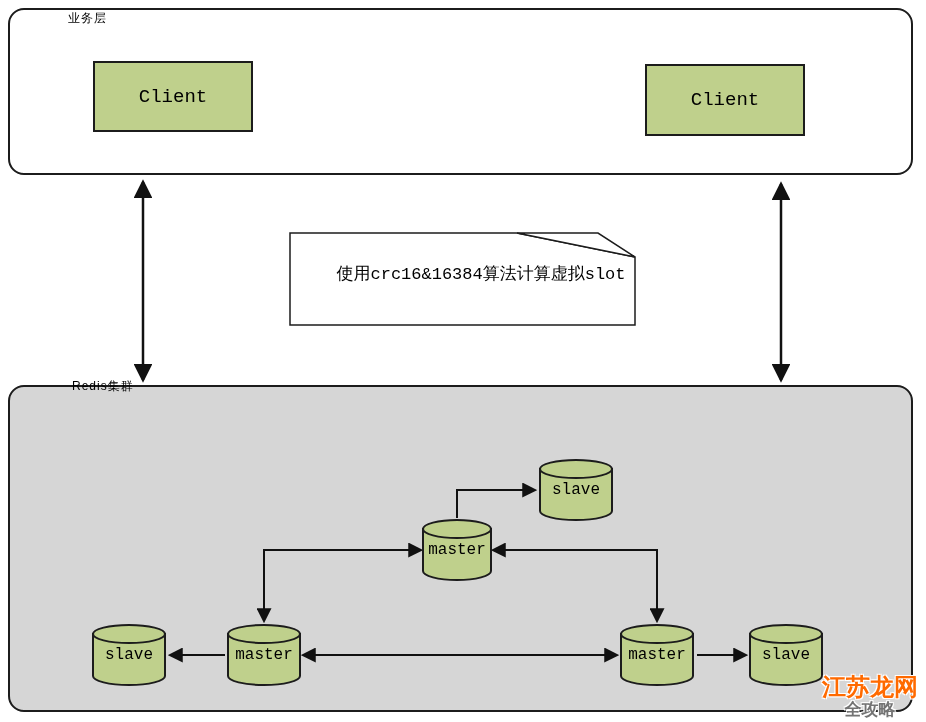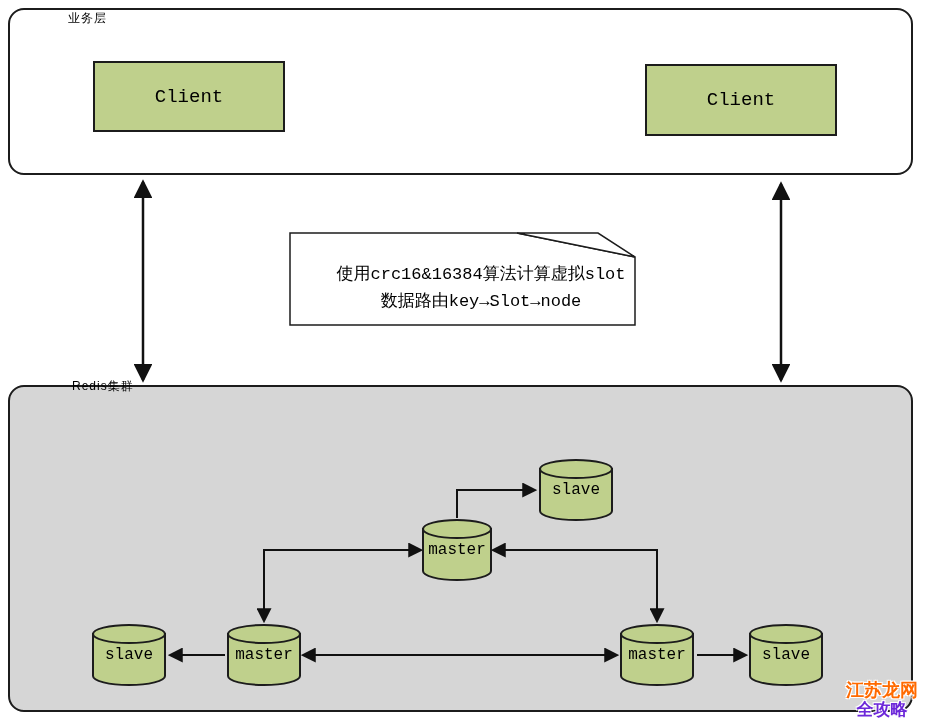--- a/index.html
+++ b/index.html
@@ -2,32 +2,32 @@
 <html><head>
 <meta charset="utf-8">
 <style>
   html,body{margin:0;padding:0;background:#fff;}
   .stage{position:relative;width:926px;height:722px;background:#fff;overflow:hidden;
          font-family:"Liberation Sans","DejaVu Sans",sans-serif;color:#000;}
   .layer-box{position:absolute;border:2px solid #1c1c1c;border-radius:16px;box-sizing:border-box;}
   #biz-box{left:8px;top:8px;width:905px;height:167px;background:#ffffff;}
   #cluster-box{left:8px;top:385px;width:905px;height:327px;background:#d6d6d6;}
   .layer-label{position:absolute;font-size:12px;letter-spacing:1px;font-weight:500;}
-  .client-box{position:absolute;width:192px;background:#bfd08c;border:2px solid #1c1c1c;
+  .client-box{position:absolute;width:160px;background:#bfd08c;border:2px solid #1c1c1c;
       box-sizing:border-box;display:flex;align-items:center;justify-content:center;}
   .mono{font-family:"Liberation Mono","DejaVu Sans Mono",monospace;}
   .client-label{font-size:19px;}
   svg.overlay{position:absolute;left:0;top:0;}
   .node-label{position:absolute;width:72px;text-align:center;font-size:16px;}
   .note-text{position:absolute;left:291px;top:261px;width:380px;text-align:center;
       font-size:17px;line-height:27px;}
   .watermark{position:absolute;right:8px;bottom:2px;text-align:center;font-weight:bold;line-height:1.15;}
-  .wm1{font-size:18px;color:#ff6a00;
+  .wm1{font-size:24px;color:#ff6a00;
       text-shadow:-1px -1px 0 #fff,1px -1px 0 #fff,-1px 1px 0 #fff,1px 1px 0 #fff;}
-  .wm2{font-size:17px;color:#6d28d9;
+  .wm2{font-size:17px;color:#737373;
       text-shadow:-1px -1px 0 #fff,1px -1px 0 #fff,-1px 1px 0 #fff,1px 1px 0 #fff;}
 </style>
 </head>
 <body>
 
 <div class="stage">
 
   <div id="biz-box" class="layer-box"></div>
   <div id="cluster-box" class="layer-box"></div>
 
@@ -82,21 +82,20 @@
       <path d="M750,634 L750,676 A36,9 0 0 0 822,676 L822,634 Z" fill="#bfd08c" stroke="#1c1c1c" stroke-width="2"></path>
       <ellipse cx="786" cy="634" rx="36" ry="9" fill="#bfd08c" stroke="#1c1c1c" stroke-width="2"></ellipse>
     </g>
   </svg>
 
   <div class="layer-label" style="left:68px;top:10px;">业务层</div>
   <div class="layer-label" style="left:72px;top:378px;text-align:center;">Redis集群</div>
 
   <div class="note-text mono">
     <div>使用crc16&amp;16384算法计算虚拟slot</div>
-    <div>数据路由key→Slot→node</div>
   </div>
 
   <div class="node-label mono" style="left:540px;top:481px;">slave</div>
   <div class="node-label mono" style="left:421px;top:541px;">master</div>
   <div class="node-label mono" style="left:93px;top:646px;">slave</div>
   <div class="node-label mono" style="left:228px;top:646px;">master</div>
   <div class="node-label mono" style="left:621px;top:646px;">master</div>
   <div class="node-label mono" style="left:750px;top:646px;">slave</div>
 
   <div class="watermark">

